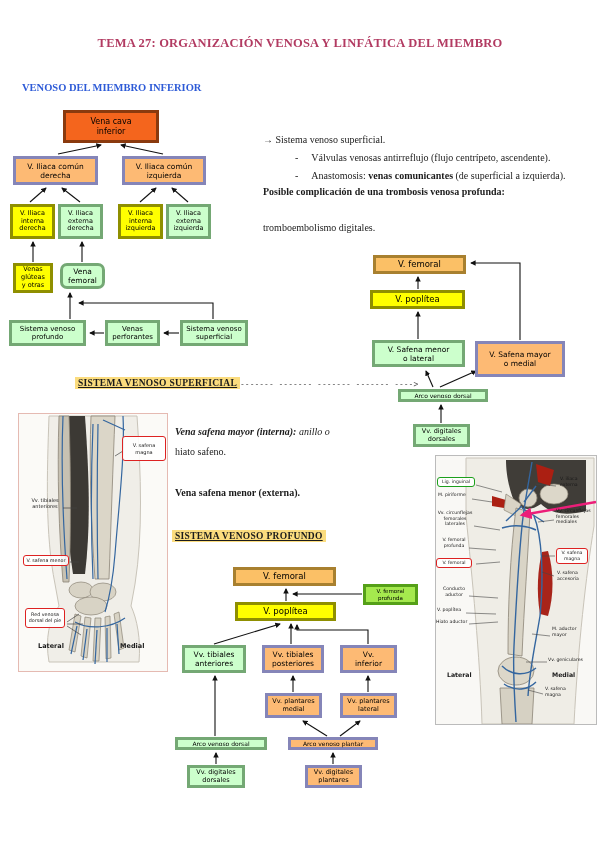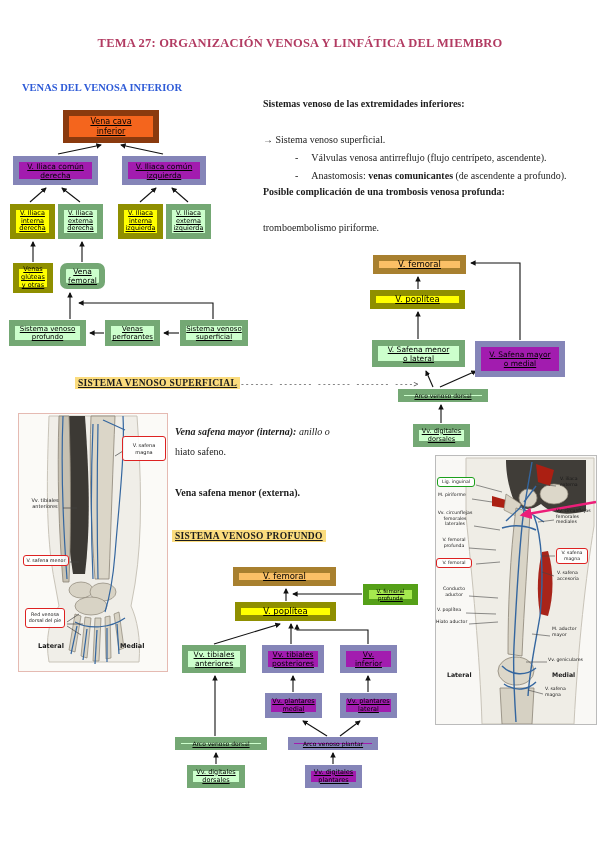--- a/index.html
+++ b/index.html
@@ -1,25 +1,25 @@
 <!DOCTYPE html>
 <html><head>
 <meta charset="utf-8">
 <style>
   html,body{margin:0;padding:0;background:#888;}
   .page{position:relative;width:600px;height:848px;background:#ffffff;overflow:hidden;font-family:"Liberation Serif",serif;}
   .title{position:absolute;top:36px;left:0;width:600px;text-align:center;font-weight:bold;font-size:12.5px;color:#B23B62;letter-spacing:.2px;}
   .section-blue{position:absolute;font-weight:bold;font-size:10.5px;color:#2E5BD7;}
   .overlay{position:absolute;left:0;top:0;pointer-events:none;}
-  .fbox{position:absolute;display:flex;align-items:center;justify-content:center;text-align:center;white-space:pre-line;box-sizing:border-box;font-family:"DejaVu Sans",sans-serif;font-size:7.5px;line-height:1.2;color:#000;border:6px solid #be185d;text-decoration:underline;}
+  .fbox{position:absolute;display:flex;align-items:center;justify-content:center;text-align:center;white-space:pre-line;box-sizing:border-box;font-family:"DejaVu Sans",sans-serif;font-size:7.5px;line-height:1.2;color:#000;border:3px solid #be185d;}
   .c-orange{background:#F4651D;border-color:#8a3a0e;}
   .c-tan{background:#FBC066;border-color:#a8802f;}
   .c-yellow{background:#FFFF00;border-color:#8f8f00;}
   .c-green{background:#CCFFCC;border-color:#74a874;}
-  .c-lav{background:#a21caf;border-color:#8585b8;}
+  .c-lav{background:#fdba74;border-color:#8585b8;}
   .c-bgreen{background:#A5E94E;border-color:#55a018;}
   .note-line{position:absolute;font-family:"Liberation Serif",serif;font-size:10px;color:#1b1b1b;white-space:nowrap;}
   .b{font-weight:bold;}
   .hl{position:absolute;background:#FBDC7E;text-decoration:underline;font-weight:bold;font-family:"Liberation Serif",serif;font-size:9.5px;color:#1b1b1b;padding:1px 3px;letter-spacing:.3px;white-space:nowrap;}
   .dashes{position:absolute;font-family:"DejaVu Sans Mono",monospace;font-size:8px;color:#555;letter-spacing:0;white-space:nowrap;}
   .fig{position:absolute;overflow:hidden;box-sizing:border-box;}
   .sm-label{position:absolute;font-family:"DejaVu Sans",sans-serif;color:#1a1a1a;white-space:pre-line;line-height:1.25;box-sizing:border-box;}
   .redbox{border:1.3px solid #DD2222;border-radius:3px;background:rgba(255,255,255,.88);display:flex;align-items:center;justify-content:center;text-align:center;}
   .greenbox{border:1.2px solid #1CA01C;border-radius:3px;background:rgba(255,255,255,.9);display:flex;align-items:center;justify-content:center;text-align:center;}
 </style>
@@ -68,21 +68,21 @@
       <path d="M368,692 L368,676" marker-end="url(#ah)"></path>
       <path d="M215,736 L215,676" marker-end="url(#ah)"></path>
       <path d="M327,736 L303,721" marker-end="url(#ah)"></path>
       <path d="M340,736 L360,721" marker-end="url(#ah)"></path>
       <path d="M216,764 L216,753" marker-end="url(#ah)"></path>
       <path d="M333,764 L333,753" marker-end="url(#ah)"></path>
     </g>
   </svg>
 
   <div class="title">TEMA 27: ORGANIZACIÓN VENOSA Y LINFÁTICA DEL MIEMBRO</div>
-  <div class="section-blue" style="left:22px;top:82px;">VENAS DEL VENOSA INFERIOR</div>
+  <div class="section-blue" style="left:22px;top:82px;">VENOSO DEL MIEMBRO INFERIOR</div>
 
   <div class="fbox c-orange" style="left:63px;top:110px;width:96px;height:33px;font-size:8px;">Vena cava
 inferior</div>
   <div class="fbox c-lav" style="left:13px;top:156px;width:85px;height:29px;">V. Iliaca común
 derecha</div>
   <div class="fbox c-lav" style="left:122px;top:156px;width:84px;height:29px;">V. Iliaca común
 izquierda</div>
   <div class="fbox c-yellow" style="left:10px;top:204px;width:45px;height:35px;font-size:6.5px;">V. Iliaca
 interna
 derecha</div>
@@ -100,26 +100,25 @@
 y otras</div>
   <div class="fbox c-green" style="left:60px;top:263px;width:45px;height:26px;border-radius:7px;">Vena
 femoral</div>
   <div class="fbox c-green" style="left:9px;top:320px;width:77px;height:26px;font-size:7px;">Sistema venoso
 profundo</div>
   <div class="fbox c-green" style="left:105px;top:320px;width:55px;height:26px;font-size:7px;">Venas
 perforantes</div>
   <div class="fbox c-green" style="left:180px;top:320px;width:68px;height:26px;font-size:7px;">Sistema venoso
 superficial</div>
 
-  <div class="note-line b" style="left:263px;top:98px;">Sistemas venoso de las extremidades inferiores:</div>
   <div class="note-line" style="left:263px;top:134px;">→ Sistema venoso superficial.</div>
-  <div class="note-line" style="left:295px;top:152px;"><span>-</span><span style="display:inline-block;width:13px;"></span><span>Válvulas venosa antirreflujo (flujo centrípeto, ascendente).</span></div>
-  <div class="note-line" style="left:295px;top:170px;"><span>-</span><span style="display:inline-block;width:13px;"></span><span>Anastomosis: </span><span class="b">venas comunicantes</span><span> (de ascendente a profundo).</span></div>
+  <div class="note-line" style="left:295px;top:152px;"><span>-</span><span style="display:inline-block;width:13px;"></span><span>Válvulas venosas antirreflujo (flujo centrípeto, ascendente).</span></div>
+  <div class="note-line" style="left:295px;top:170px;"><span>-</span><span style="display:inline-block;width:13px;"></span><span>Anastomosis: </span><span class="b">venas comunicantes</span><span> (de superficial a izquierda).</span></div>
   <div class="note-line b" style="left:263px;top:186px;">Posible complicación de una trombosis venosa profunda:</div>
-  <div class="note-line" style="left:263px;top:222px;">tromboembolismo piriforme.</div>
+  <div class="note-line" style="left:263px;top:222px;">tromboembolismo digitales.</div>
 
   <div class="fbox c-tan" style="left:373px;top:255px;width:93px;height:19px;font-size:8.5px;">V. femoral</div>
   <div class="fbox c-yellow" style="left:370px;top:290px;width:95px;height:19px;font-size:8.5px;">V. poplítea</div>
   <div class="fbox c-green" style="left:372px;top:340px;width:93px;height:27px;">V. Safena menor
 o lateral</div>
   <div class="fbox c-lav" style="left:475px;top:341px;width:90px;height:36px;">V. Safena mayor
 o medial</div>
   <div class="fbox c-green" style="left:398px;top:389px;width:90px;height:13px;font-size:6px;">Arco venoso dorsal</div>
   <div class="fbox c-green" style="left:413px;top:424px;width:57px;height:23px;font-size:6.5px;">Vv. digitales
 dorsales</div>

